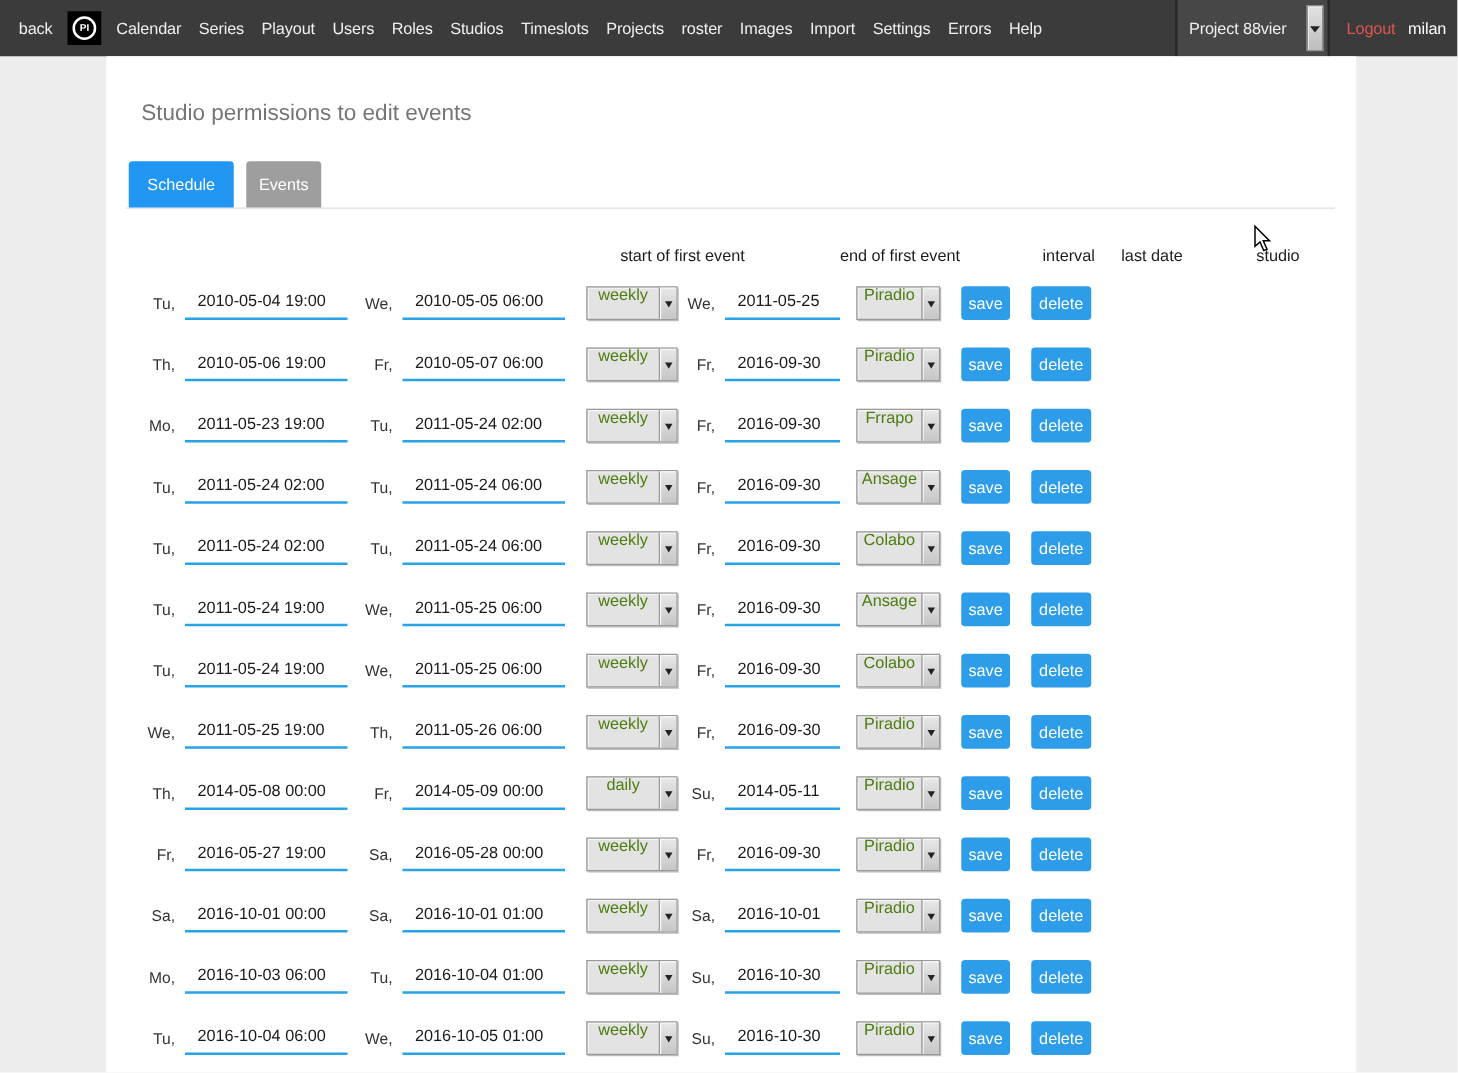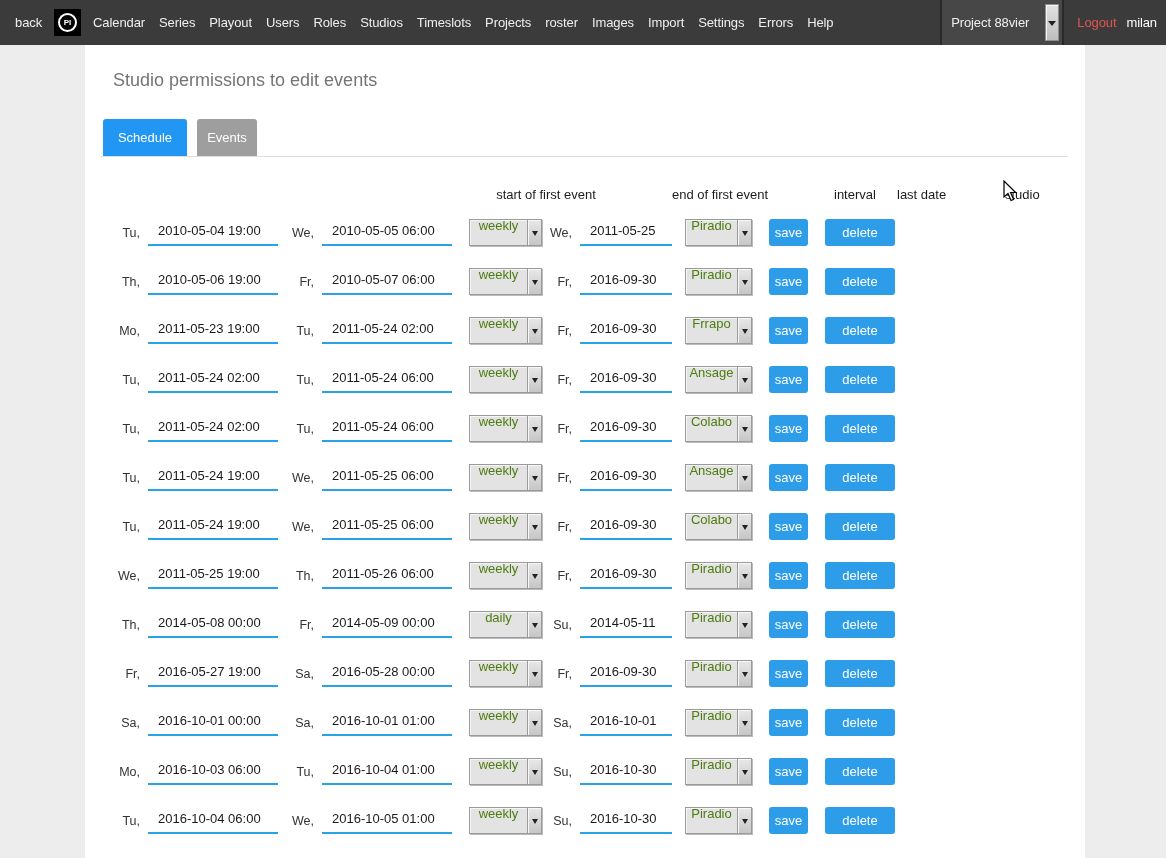--- a/index.html
+++ b/index.html
@@ -45,21 +45,21 @@
   }
   .logout { color:#e05450; margin:0 10px 0 13px; align-self:center; cursor:pointer; }
   .username { color:#fff; margin-right:9px; align-self:center; }
 
   
   .card {
     position:absolute; left:85px; top:45px; width:1000px; height:813px;
     background:#fff; overflow:hidden;
   }
   .page-title {
-    margin:25px 0 0 28px; font-size:18px; font-weight:300; color:#757575;
+    margin:35px 0 0 28px; font-size:18px; font-weight:300; color:#757575;
   }
   .tabs {
     display:flex; gap:10px; margin:28px 17px 0 16px;
     border-bottom:1px solid #ddd; padding-left:2px;
   }
   .tab {
     height:37px; line-height:37px; text-align:center; color:#fff; font-size:13px;
     border-radius:3px 3px 0 0; cursor:pointer; flex:none;
   }
   .tab.active { background:#2196f3; width:84px; }
@@ -108,21 +108,21 @@
     border-left:1px solid #9a9a9a; box-shadow:inset 1px 1px 0 #f8f8f8;
     display:flex; align-items:center; justify-content:center; flex:none;
   }
   .sel .tri2 { width:0; height:0; border:3.5px solid transparent; border-top:5px solid #222; margin-top:4px; }
   .btn {
     height:27px; border:none; border-radius:3px; background:#2e9de9; color:#fff;
     font-family:"Liberation Sans", sans-serif; font-size:13px; cursor:pointer;
     padding:0 9px; flex:none;
   }
   .btn-save { margin-left:17px; width:39px; padding:0; }
-  .btn-delete { margin-left:17px; width:70px; padding:0; }
+  .btn-delete { margin-left:17px; width:48px; padding:0; }
 
   .cursor { position:absolute; left:1003px; top:180px; pointer-events:none; z-index:10; }
 </style>
 </head>
 <body>
 
 <div class="nav">
   <span class="nav-item">back</span>
   <span class="logo-box">
     <span class="logo-ring">PI</span>

